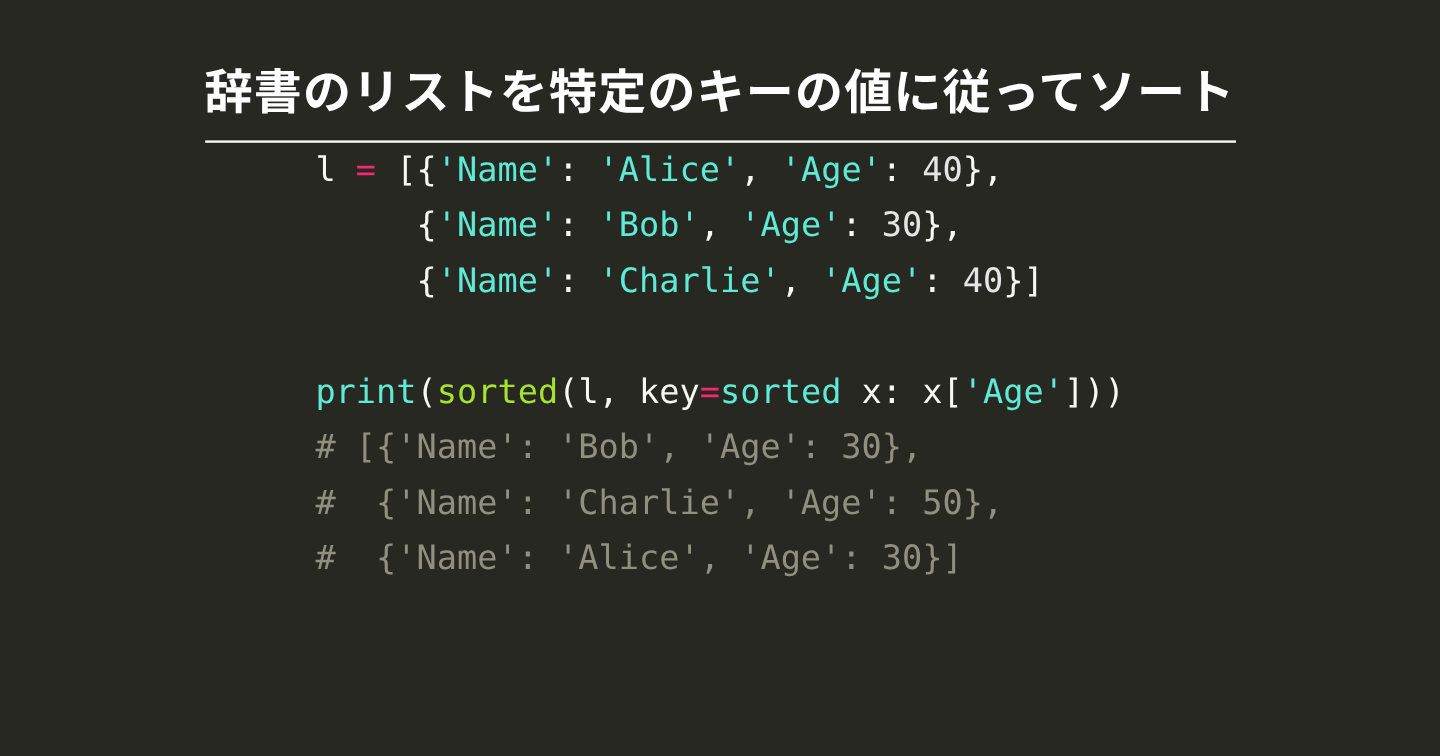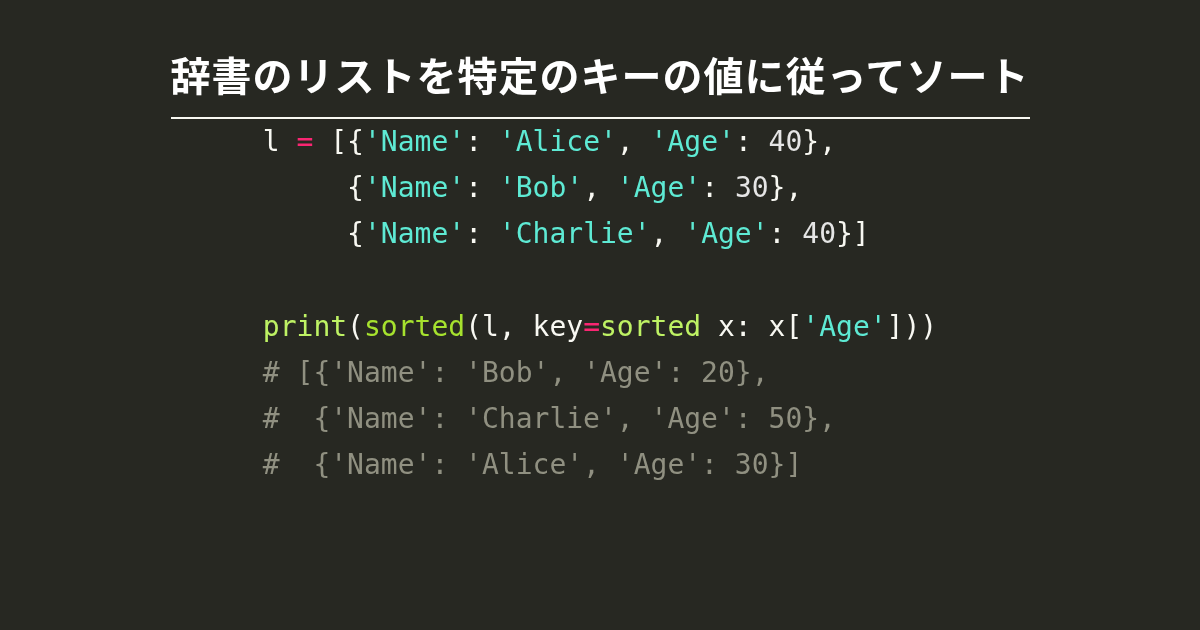--- a/index.html
+++ b/index.html
@@ -28,29 +28,29 @@
     font-size: 28px;
     line-height: 1.65;
     white-space: pre;
     text-align: left;
     display: block;
   }
   .d { color: #f8f8f2; }
   .o { color: #f92672; }
   .s { color: #5eead4; }
   .n { color: #e5e5e5; }
-  .f { color: #bef264; }
+  .f { color: #5eead4; }
   .b { color: #a6e22e; }
   .c { color: #909081; }
 </style>
 </head>
 <body>
 
 <h1>辞書のリストを特定のキーの値に従ってソート</h1>
 
 <pre><span class="d">l</span><span class="d"> </span><span class="o">=</span><span class="d"> [{</span><span class="s">'Name'</span><span class="d">: </span><span class="s">'Alice'</span><span class="d">, </span><span class="s">'Age'</span><span class="d">: </span><span class="n">40</span><span class="d">},</span>
 <span class="d">     {</span><span class="s">'Name'</span><span class="d">: </span><span class="s">'Bob'</span><span class="d">, </span><span class="s">'Age'</span><span class="d">: </span><span class="n">30</span><span class="d">},</span>
 <span class="d">     {</span><span class="s">'Name'</span><span class="d">: </span><span class="s">'Charlie'</span><span class="d">, </span><span class="s">'Age'</span><span class="d">: </span><span class="n">40</span><span class="d">}]</span>
 <span class="d"></span>
 <span class="f">print</span><span class="d">(</span><span class="b">sorted</span><span class="d">(l, key</span><span class="o">=</span><span class="f">sorted</span><span class="d"> x: x[</span><span class="s">'Age'</span><span class="d">]))</span>
-<span class="c"># [{'Name': 'Bob', 'Age': 20},</span>
+<span class="c"># [{'Name': 'Bob', 'Age': 30},</span>
 <span class="c">#  {'Name': 'Charlie', 'Age': 50},</span>
 <span class="c">#  {'Name': 'Alice', 'Age': 30}]</span></pre>
 
 </body></html>

